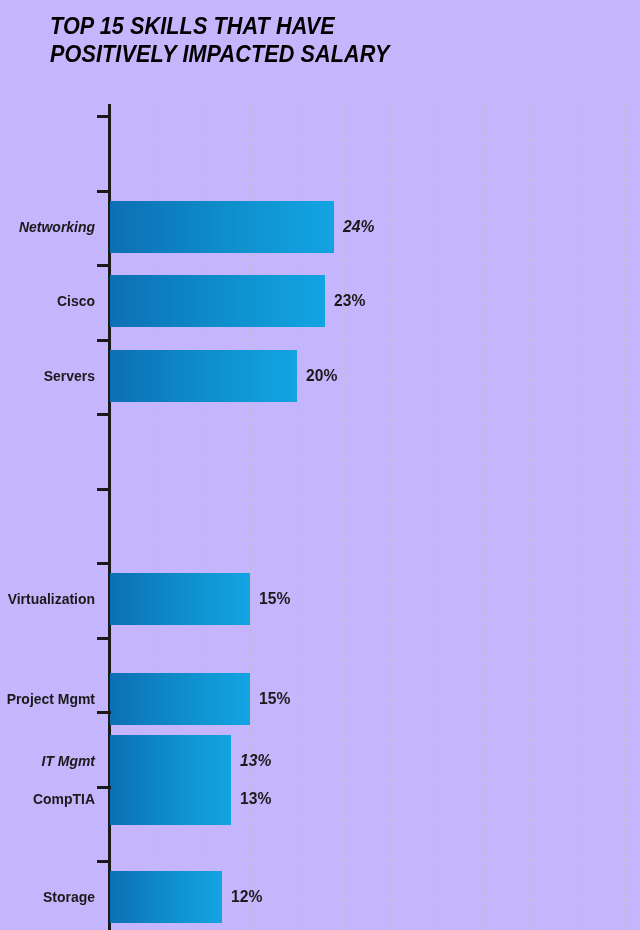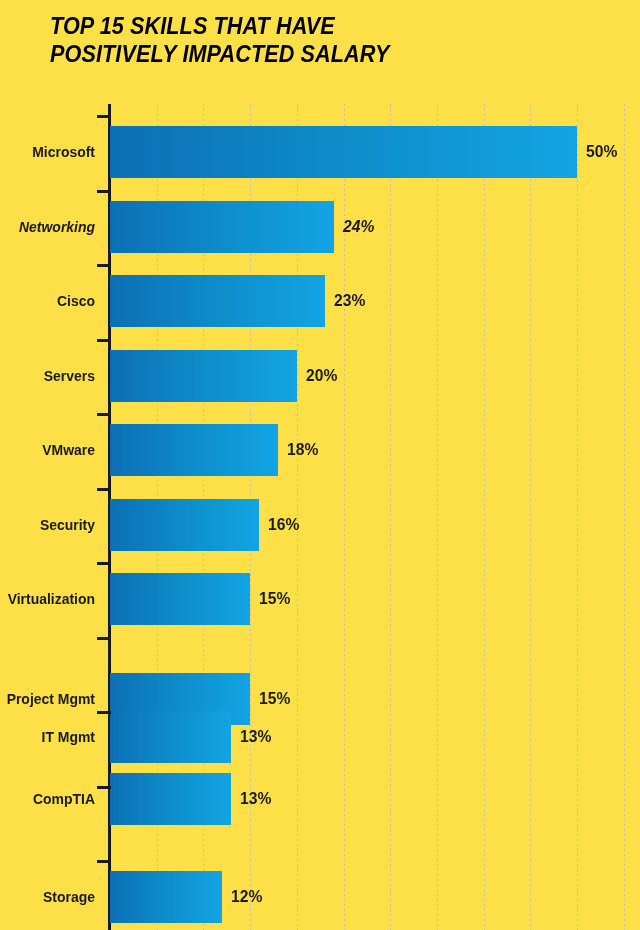--- a/index.html
+++ b/index.html
@@ -12,21 +12,21 @@
     height: 930px;
     overflow: hidden;
     font-family: "Liberation Sans", sans-serif;
     -webkit-font-smoothing: antialiased;
   }
 
   #page {
     position: relative;
     width: 640px;
     height: 930px;
-    background: #fde047;
+    background: #c4b5fd;
     overflow: hidden;
   }
 
   
   #chart-title {
     position: absolute;
     left: 50px;
     top: 12px;
     width: 560px;
     font-family: "Liberation Sans", sans-serif;
@@ -152,69 +152,54 @@
         <div class="gridline" style="left: 436.9px;"></div>
         <div class="gridline" style="left: 483.6px;"></div>
         <div class="gridline" style="left: 530.3px;"></div>
         <div class="gridline" style="left: 577px;"></div>
         <div class="gridline" style="left: 623.7px;"></div>
       </div>
 
     <div id="axis-spine"></div>
 
     <div id="bars">
-        <div class="bar-row" style="top: 22px; height: 52px;">
-          <div class="bar-label" style="top: 17px;">Microsoft</div>
-          <div class="bar-rect" style="width: 467px; height: 52px;"></div>
-          <div class="bar-value" style="left: 586px; top: 16px;">50%</div>
-        </div>
         <div class="tick" style="top: 11px;"></div>
         <div class="bar-row" style="top: 96.5px; height: 52px; font-style: italic;">
           <div class="bar-label" style="top: 17px;">Networking</div>
           <div class="bar-rect" style="width: 224.16px; height: 52px;"></div>
           <div class="bar-value" style="left: 343.16px; top: 16px;">24%</div>
         </div>
         <div class="tick" style="top: 85.5px;"></div>
         <div class="bar-row" style="top: 171px; height: 52px;">
           <div class="bar-label" style="top: 17px;">Cisco</div>
           <div class="bar-rect" style="width: 214.82px; height: 52px;"></div>
           <div class="bar-value" style="left: 333.82px; top: 16px;">23%</div>
         </div>
         <div class="tick" style="top: 160px;"></div>
         <div class="bar-row" style="top: 245.5px; height: 52px;">
           <div class="bar-label" style="top: 17px;">Servers</div>
           <div class="bar-rect" style="width: 186.8px; height: 52px;"></div>
           <div class="bar-value" style="left: 305.8px; top: 16px;">20%</div>
         </div>
         <div class="tick" style="top: 234.5px;"></div>
-        <div class="bar-row" style="top: 320px; height: 52px;">
-          <div class="bar-label" style="top: 17px;">VMware</div>
-          <div class="bar-rect" style="width: 168.12px; height: 52px;"></div>
-          <div class="bar-value" style="left: 287.12px; top: 16px;">18%</div>
-        </div>
         <div class="tick" style="top: 309px;"></div>
-        <div class="bar-row" style="top: 394.5px; height: 52px;">
-          <div class="bar-label" style="top: 17px;">Security</div>
-          <div class="bar-rect" style="width: 149.44px; height: 52px;"></div>
-          <div class="bar-value" style="left: 268.44px; top: 16px;">16%</div>
-        </div>
         <div class="tick" style="top: 383.5px;"></div>
         <div class="bar-row" style="top: 469px; height: 52px;">
           <div class="bar-label" style="top: 17px;">Virtualization</div>
           <div class="bar-rect" style="width: 140.1px; height: 52px;"></div>
           <div class="bar-value" style="left: 259.1px; top: 16px;">15%</div>
         </div>
         <div class="tick" style="top: 458px;"></div>
         <div class="bar-row" style="top: 569px; height: 52px;">
           <div class="bar-label" style="top: 17px;">Project Mgmt</div>
           <div class="bar-rect" style="width: 140.1px; height: 52px;"></div>
           <div class="bar-value" style="left: 259.1px; top: 16px;">15%</div>
         </div>
         <div class="tick" style="top: 532.5px;"></div>
-        <div class="bar-row" style="top: 607px; height: 52px;">
+        <div class="bar-row" style="top: 631px; height: 52px; font-style: italic;">
           <div class="bar-label" style="top: 17px;">IT Mgmt</div>
           <div class="bar-rect" style="width: 121.42px; height: 52px;"></div>
           <div class="bar-value" style="left: 240.42px; top: 16px;">13%</div>
         </div>
         <div class="tick" style="top: 607px;"></div>
         <div class="bar-row" style="top: 669px; height: 52px;">
           <div class="bar-label" style="top: 17px;">CompTIA</div>
           <div class="bar-rect" style="width: 121.42px; height: 52px;"></div>
           <div class="bar-value" style="left: 240.42px; top: 16px;">13%</div>
         </div>

